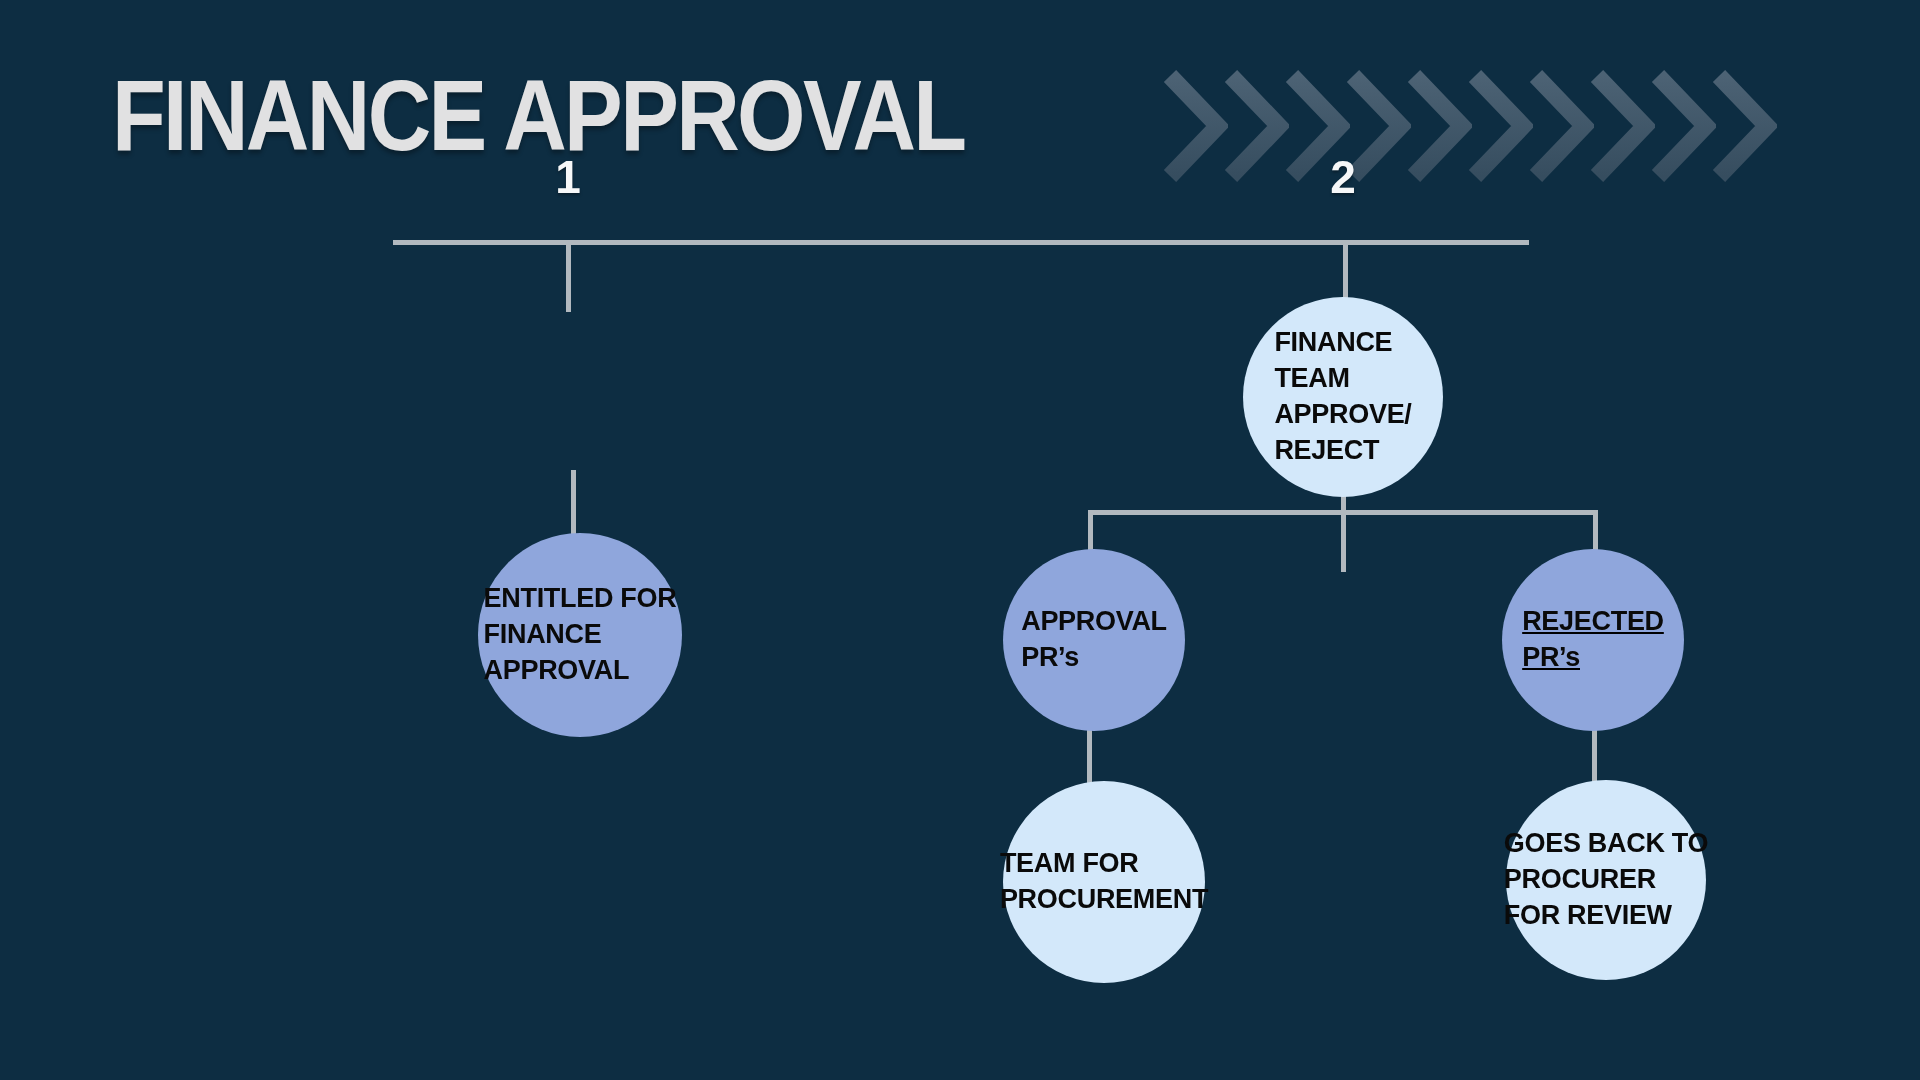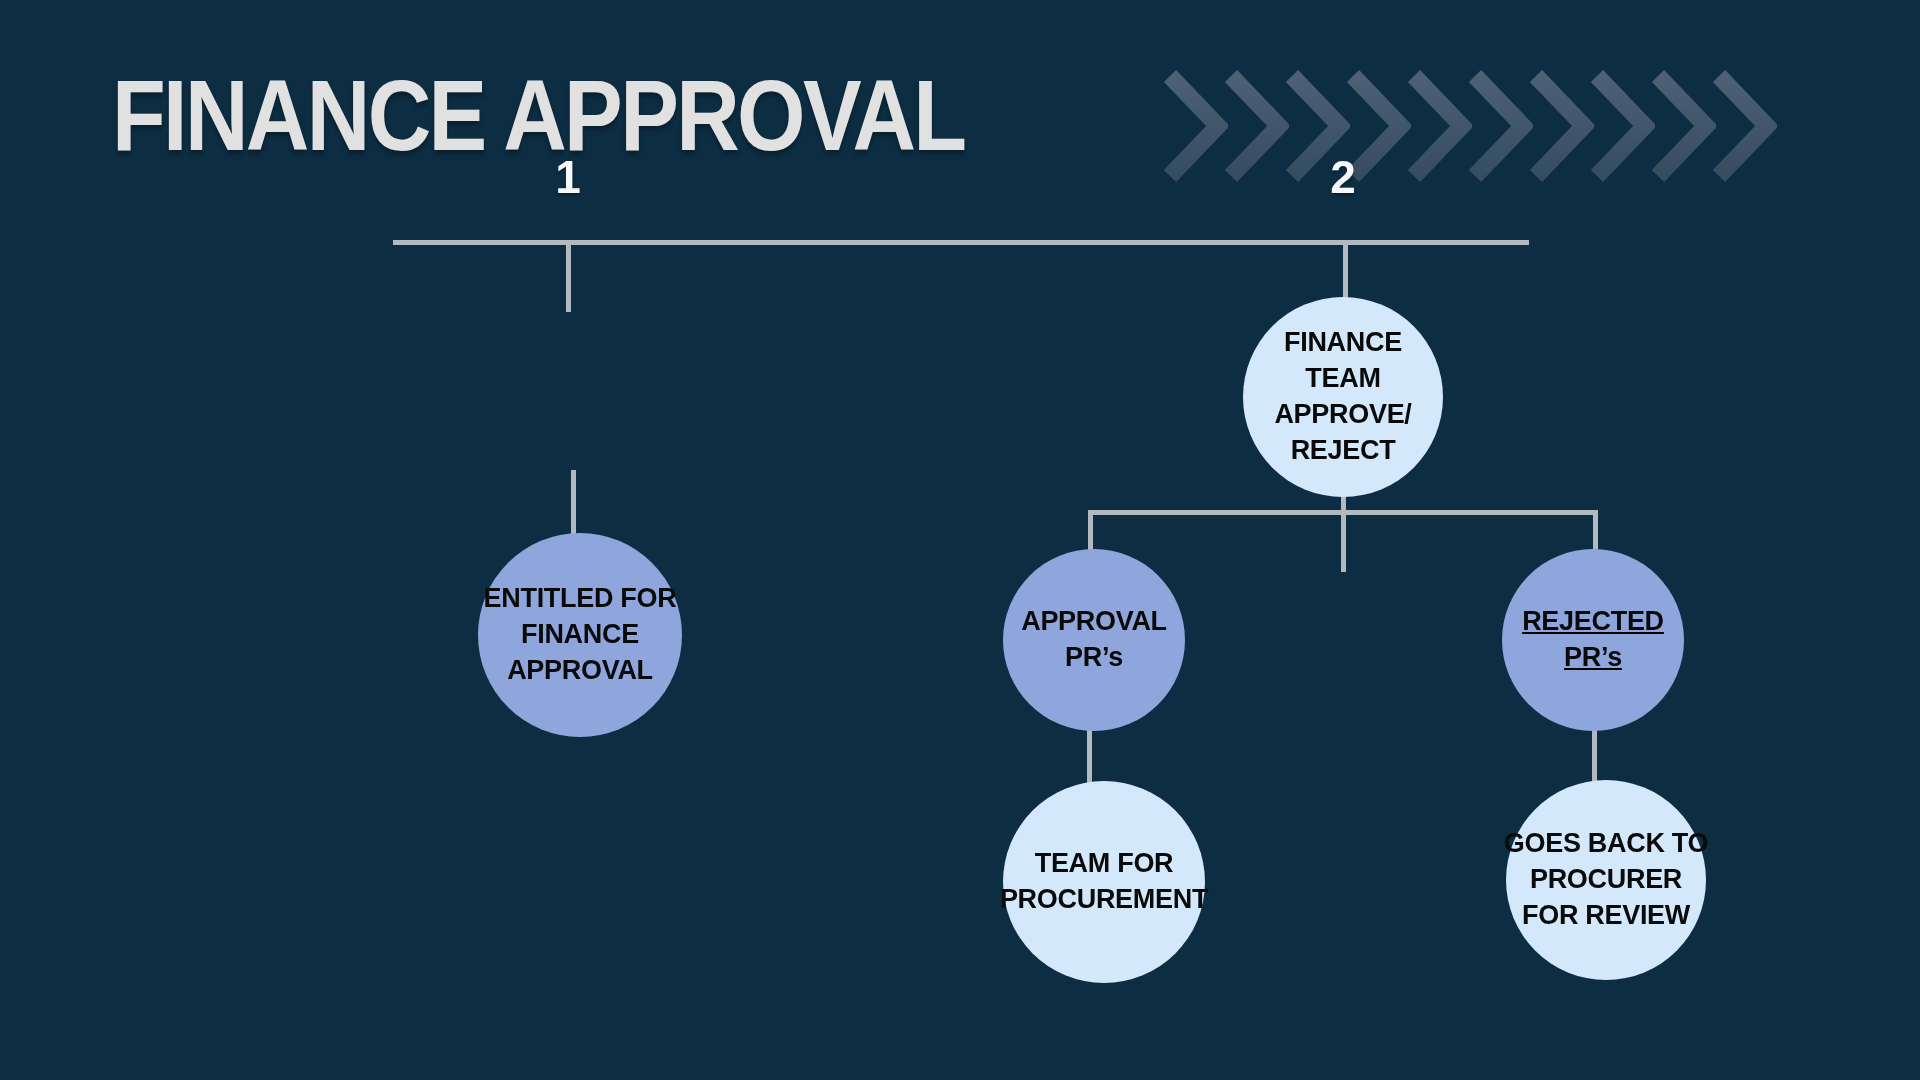--- a/index.html
+++ b/index.html
@@ -36,21 +36,21 @@
     text-shadow:0 2px 3px rgba(0,0,0,0.35);
   }
   .circle{
     position:absolute;border-radius:50%;
     display:flex;align-items:center;justify-content:center;
     z-index:2;
   }
   .circle.light{background:#D3E8FA;}
   .circle.peri{background:#8FA6DC;}
   .circle .label{
-    white-space:pre;text-align:center;
+    white-space:pre;text-align:left;
     font-weight:bold;color:#0A0A0A;
     font-size:27px;line-height:1.33;letter-spacing:-0.3px;
   }
 </style>
 </head>
 <body>
 
 <div id="stage">
 
   <div class="title">FINANCE APPROVAL</div>

